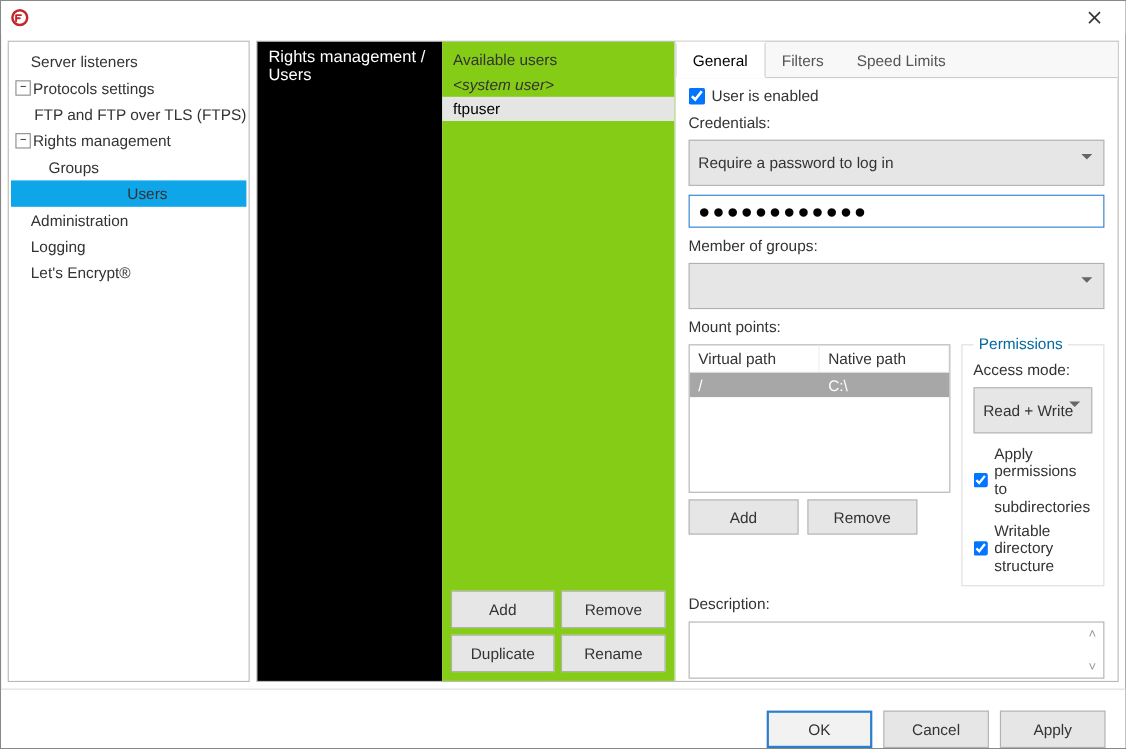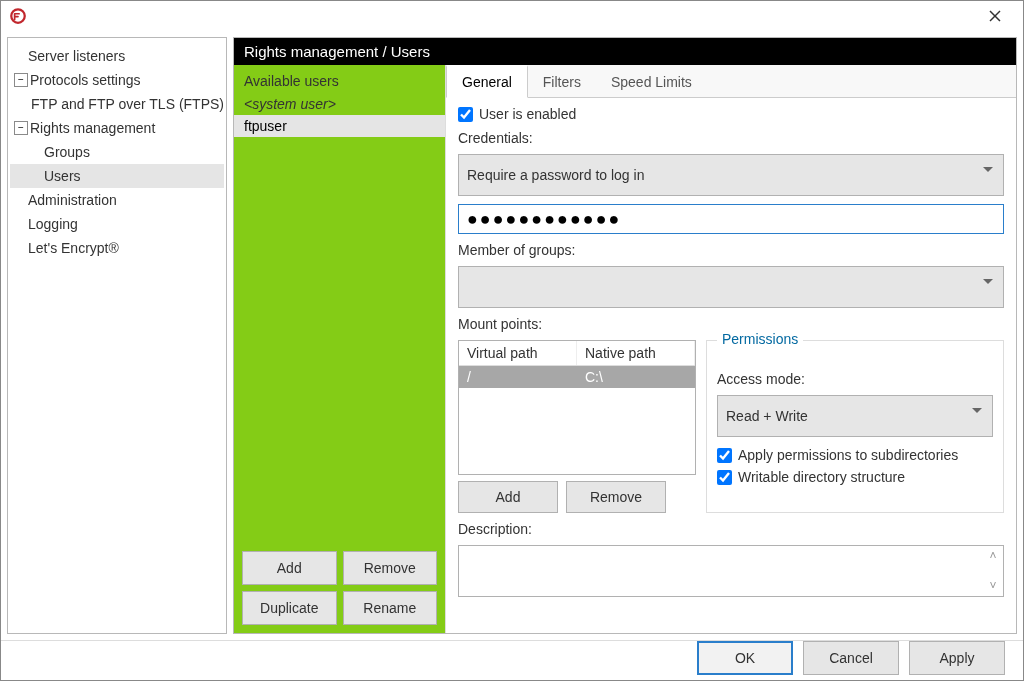--- a/index.html
+++ b/index.html
@@ -13,26 +13,26 @@
   .app-icon svg { width:18px; height:18px; }
   .title-text { color:#333; }
   .title-spacer { flex:1; }
   .close-x { width:40px; height:30px; display:flex; align-items:center; justify-content:center; color:#333; font-size:16px; cursor:pointer; }
 
   
   .body { flex:1; display:flex; padding:6px; gap:6px; }
   .sidebar { width:220px; border:1px solid #b8b8b8; background:#fff; padding:6px 2px; overflow:hidden; }
   .tree { color:#333; }
   .tree-row { display:flex; align-items:center; height:24px; white-space:nowrap; cursor:pointer; padding-left:4px; }
-  .tree-row.selected { background:#e5e5e5; }
+  .tree-row.selected { background:#0ea5e9;justify-content:center; }
   .expander { width:14px; height:14px; display:flex; align-items:center; justify-content:center; font-size:10px; color:#666; margin-right:2px; border:1px solid transparent; }
   .expander.box { border:1px solid #8a8a8a; color:#000; line-height:1; font-size:10px; }
   .tree-indent { display:inline-block; }
 
-  .main { flex:1; display:flex; flex-direction:column; border:1px solid #b8b8b8; }
+  .main { flex:1; display:flex; border:1px solid #b8b8b8; }
   .main-title { background:#000; color:#fff; padding:5px 10px; font-size:15px; }
   .main-body { flex:1; display:flex; }
 
   .left-panel { width:212px; border-right:1px solid #ddd; display:flex; flex-direction:column; background:#84cc16; }
   .avail-label { padding:8px 10px 4px 10px; color:#333; }
   .user-list { flex:1; }
   .user-item { padding:3px 10px; cursor:pointer; }
   .user-item.italic { font-style:italic; color:#333; }
   .user-item.selected { background:#e5e5e5; }
   .btn-grid { display:grid; grid-template-columns:1fr 1fr; gap:6px; padding:8px; }
@@ -67,21 +67,21 @@
 
   .mount-btns { display:flex; gap:8px; margin-top:6px; }
   .mount-btns .btn { flex:0 0 100px; height:32px; }
 
   .desc-area { width:100%; height:52px; border:1px solid #b1b1b1; background:#fff; position:relative; }
   .desc-scroll-up, .desc-scroll-dn { position:absolute; right:3px; width:14px; height:14px; color:#999; font-size:12px; display:flex; align-items:center; justify-content:center; }
   .desc-scroll-up { top:3px; }
   .desc-scroll-dn { bottom:3px; }
 
   
-  .footer { height:40px; border-top:1px solid #ddd; display:flex; align-items:flex-start; justify-content:flex-end; gap:10px; padding-right:18px; background:#fff; }
+  .footer { height:54px; border-top:1px solid #ddd; display:flex; align-items:flex-end; justify-content:flex-end; gap:10px; padding-right:18px; background:#fff; }
   .footer .btn { width:96px; height:34px; }
   .footer .btn.primary { border:2px solid #2a7ecb; background:#f2f2f2; }
 </style>
 </head>
 <body>
 
 <div class="window">
 
   <div class="titlebar">
     <span class="app-icon">
@@ -197,21 +197,21 @@
                   </div>
                 </div>
                 <div class="mount-btns">
                   <div class="btn">Add</div>
                   <div class="btn">Remove</div>
                 </div>
               </div>
 
               <div class="perm-box">
                 <span class="perm-legend">Permissions</span>
-                <div class="label" style="margin-top:26px">Access mode:</div>
+                <div class="label" style="margin-top:10px">Access mode:</div>
                 <div class="select" style="margin-top:8px">
                   <span>Read + Write</span>
                 </div>
                 <div class="check-row" style="margin-top:10px">
                   <input type="checkbox" checked="" style="">
                   <span class="label">Apply permissions to subdirectories</span>
                 </div>
                 <div class="check-row" style="margin-top:6px">
                   <input type="checkbox" checked="" style="">
                   <span class="label">Writable directory structure</span>

